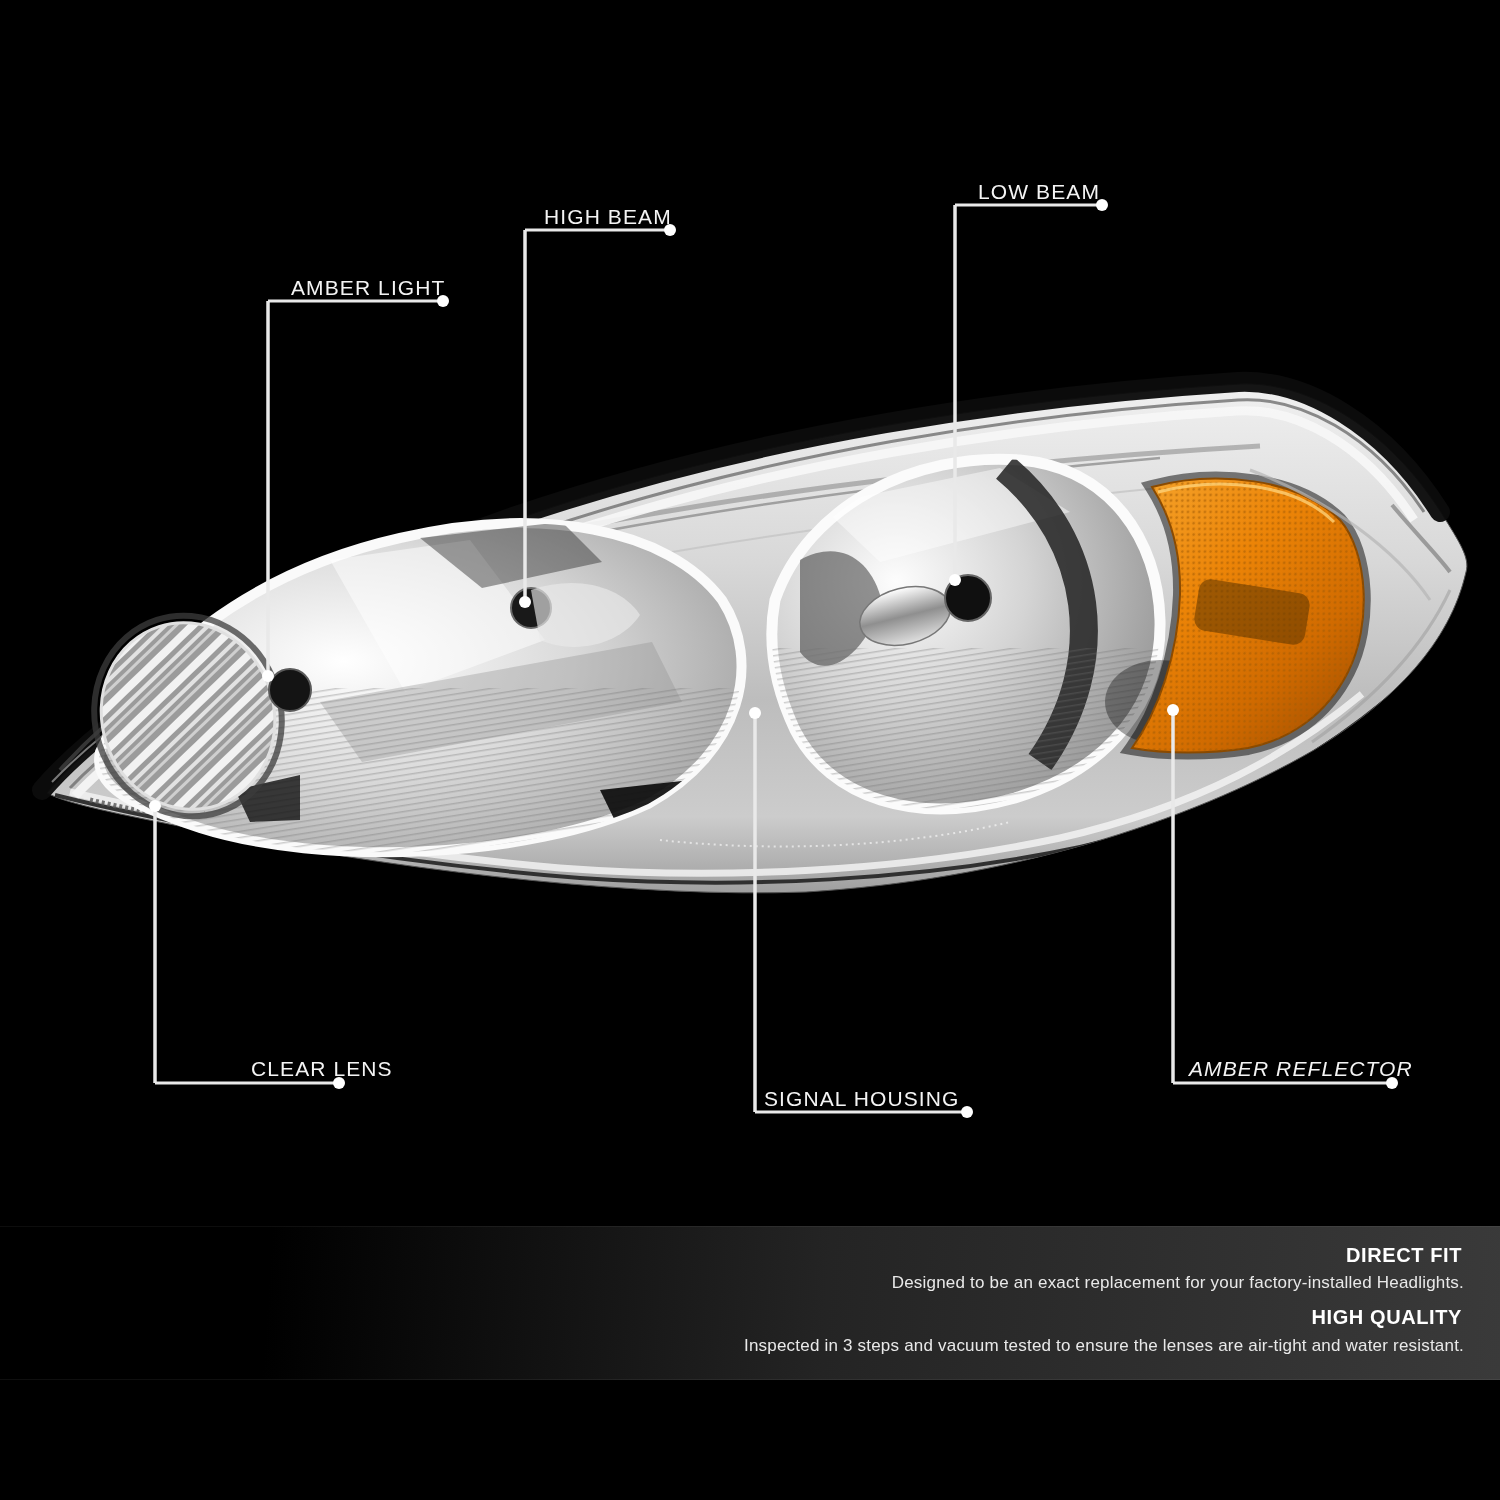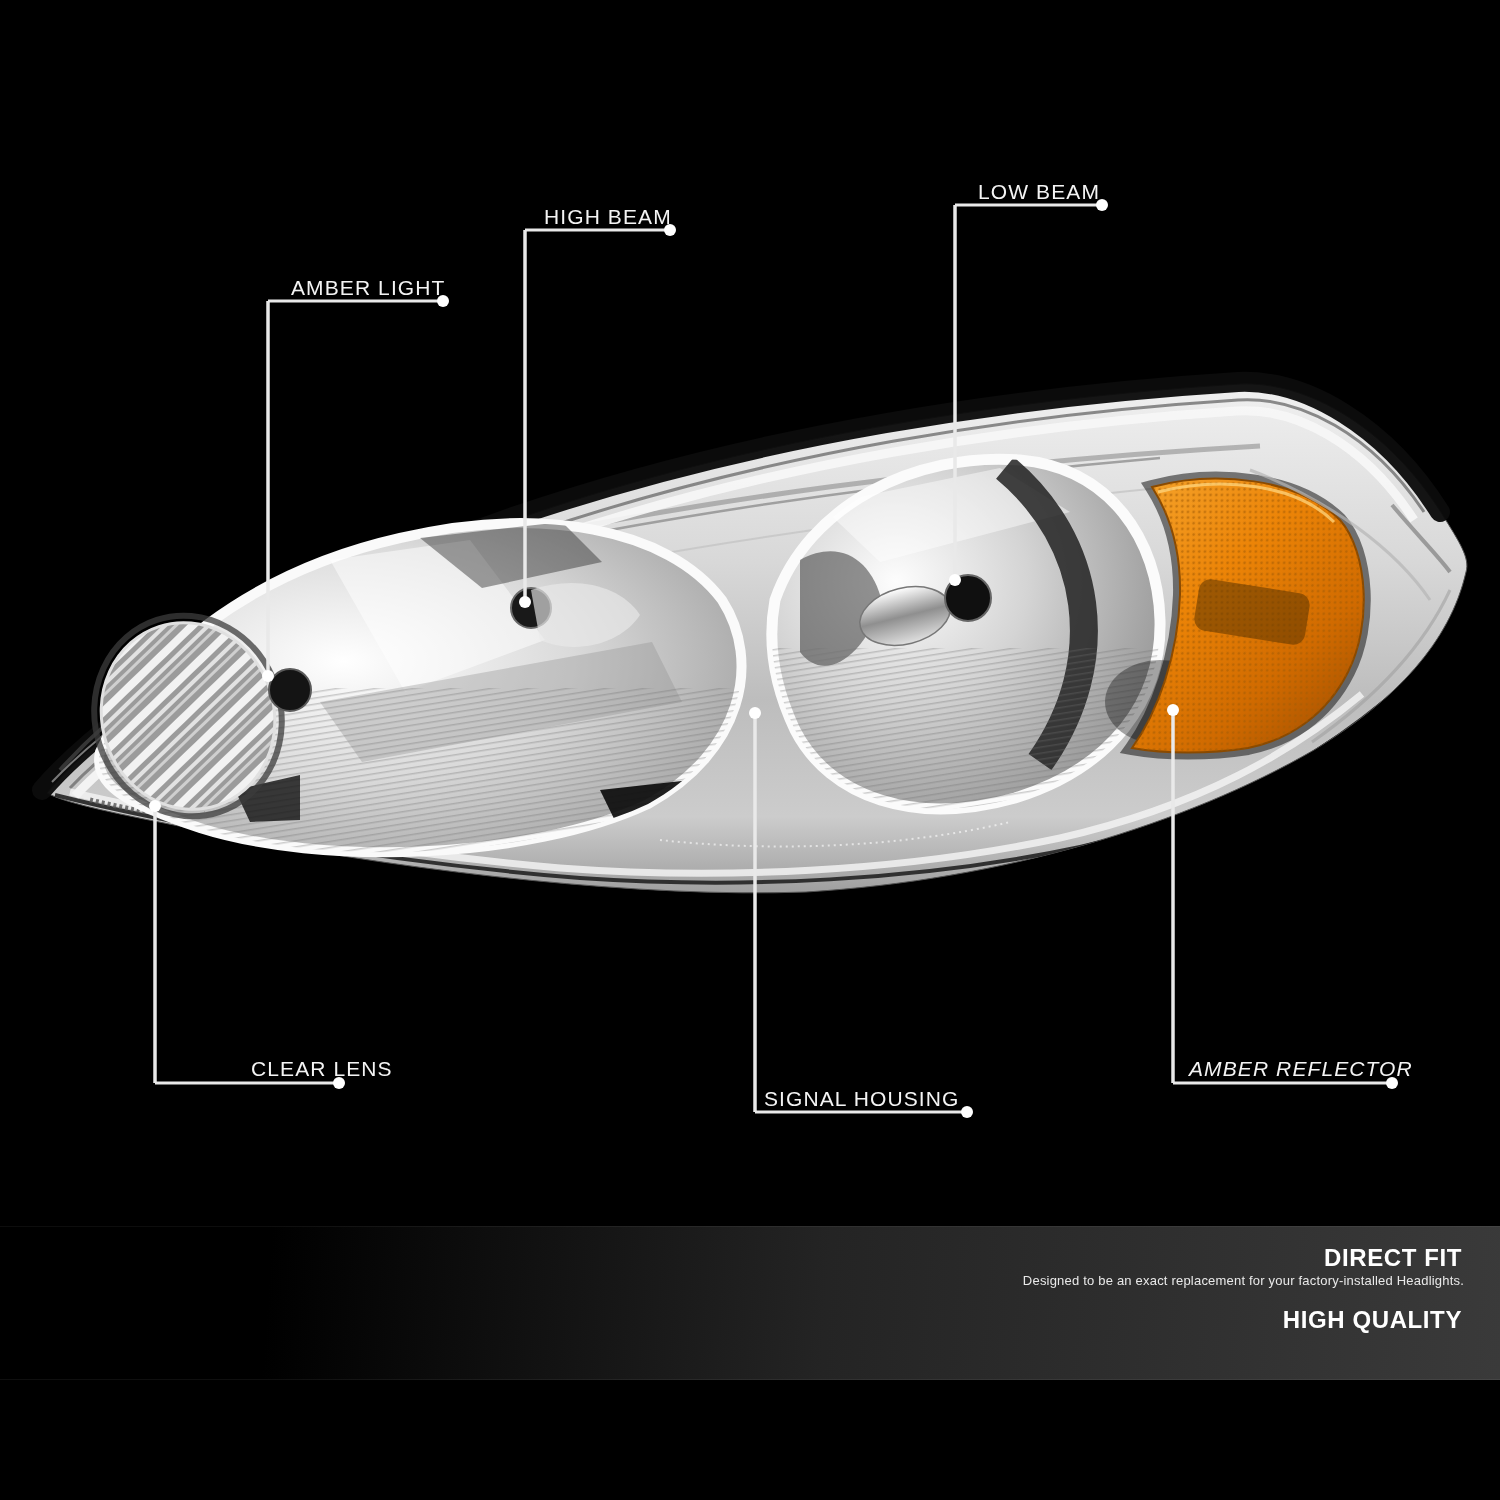--- a/index.html
+++ b/index.html
@@ -22,25 +22,25 @@
   }
   #lbl-signal{left:291px;top:277px;}
   #lbl-high{left:544px;top:206px;}
   #lbl-low{left:978px;top:181px;}
   #lbl-clear{left:208px;top:1058px;margin-left:43px;}
   #lbl-chrome{left:764px;top:1088px;}
   #lbl-amber{left:1189px;top:1058px;font-style:italic;}
   
   .info-h{
     position:absolute;right:38px;text-align:right;color:#ffffff;
-    font-size:24px;font-weight:700;letter-spacing:.6px;white-space:nowrap;
+    font-size:20px;font-weight:700;letter-spacing:.6px;white-space:nowrap;
   }
   .info-b{
     position:absolute;right:36px;text-align:right;color:#e9e9e9;
-    font-size:13px;font-weight:400;letter-spacing:.2px;white-space:nowrap;
+    font-size:17px;font-weight:400;letter-spacing:.2px;white-space:nowrap;
   }
   #info-h1{top:1244px;}
   #info-b1{top:1273px;}
   #info-h2{top:1306px;}
   #info-b2{top:1336px;}
 </style>
 </head>
 <body>
 
 <div class="stage">
@@ -211,13 +211,14 @@
   <div class="lbl" id="lbl-signal">AMBER LIGHT</div>
   <div class="lbl" id="lbl-high">HIGH BEAM</div>
   <div class="lbl" id="lbl-low">LOW BEAM</div>
   <div class="lbl" id="lbl-clear">CLEAR LENS</div>
   <div class="lbl" id="lbl-chrome">SIGNAL HOUSING</div>
   <div class="lbl" id="lbl-amber">AMBER REFLECTOR</div>
 
   <div class="info-h" id="info-h1">DIRECT FIT</div>
   <div class="info-b" id="info-b1">Designed to be an exact replacement for your factory-installed Headlights.</div>
   <div class="info-h" id="info-h2">HIGH QUALITY</div>
+  <div class="info-b" id="info-b2">Inspected in 3 steps and vacuum tested to ensure the lenses are air-tight and water resistant.</div>
 </div>
 
 </body></html>

